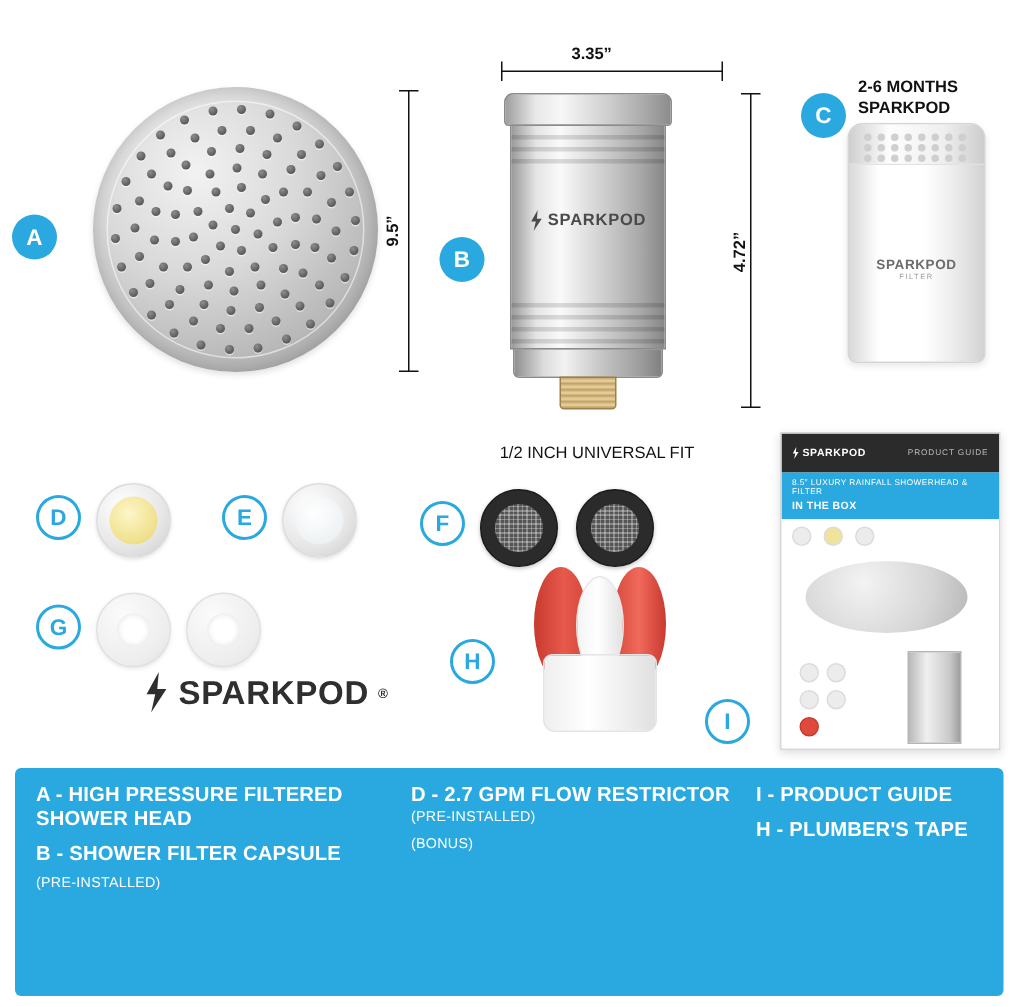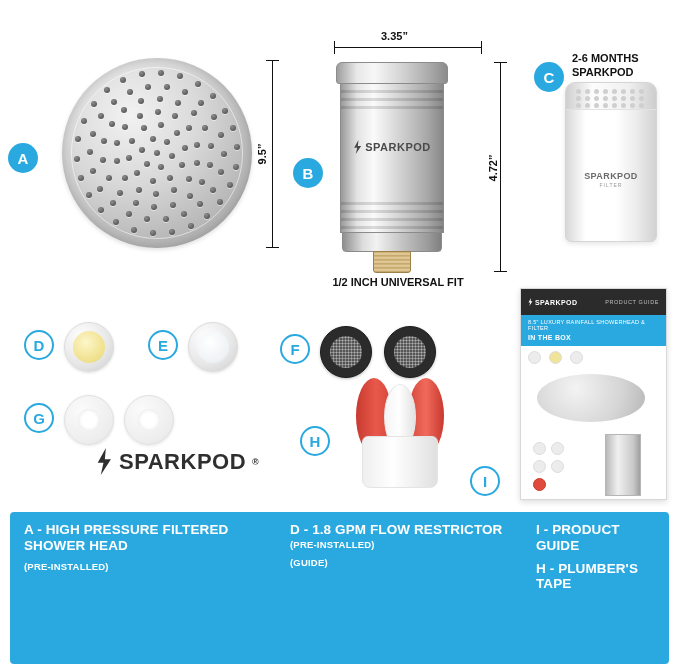--- a/index.html
+++ b/index.html
@@ -167,25 +167,25 @@
     display: inline-block;
     width: 9px;
     height: 14px;
     background: #4a4a4a;
     clip-path: polygon(58% 0%, 10% 55%, 44% 55%, 28% 100%, 88% 42%, 52% 42%);
   }
 
   .capsule-caption {
     position: absolute;
     left: 318px;
-    top: 276px;
+    top: 296px;
     width: 160px;
     text-align: center;
     font-size: 11px;
-    font-weight: bold;
+    font-weight: normal;
     color: #111;
   }
 
   
   .cartridge {
     position: absolute;
     left: 565px;
     top: 82px;
     width: 92px;
     height: 160px;
@@ -440,38 +440,38 @@
     height: 152px;
     background: #29a9e0;
     border-radius: 4px;
     color: #ffffff;
     box-sizing: border-box;
     padding: 10px 14px 8px;
     overflow: hidden;
   }
   .legend-cols {
     display: flex;
-    gap: 16px;
+    gap: 0;
     height: 100%;
   }
   .legend-col { flex: 1; padding-right: 8px; box-sizing: border-box; }
   .legend-col.c1 { flex: 0 0 250px; }
   .legend-col.c2 { flex: 0 0 230px; }
   .legend-col.c3 { flex: 1; }
   .leg-item {
     font-size: 13.5px;
     font-weight: bold;
     line-height: 1.17;
     margin-bottom: 7px;
     letter-spacing: 0.1px;
   }
   .leg-item .sub {
     display: block;
     font-size: 9.5px;
-    font-weight: bold;
+    font-weight: normal;
     letter-spacing: 0.2px;
     margin-top: 1px;
   }
 </style>
 </head>
 <body>
 
 <div class="root">
 
 
@@ -721,30 +721,34 @@
   </div>
 
   <div class="legend">
     <div class="legend-cols">
       <div class="legend-col c1">
         <div class="leg-item">
           <span>A - HIGH PRESSURE FILTERED SHOWER HEAD</span>
           <span class="sub"></span>
         </div>
         <div class="leg-item">
+          <span>B - SHOWER FILTER CAPSULE</span>
+          <span class="sub"></span>
+        </div>
+        <div class="leg-item">
           <span class="sub">(PRE-INSTALLED)</span>
         </div>
       </div>
       <div class="legend-col c2">
         <div class="leg-item">
-          <span>D - 1.8 GPM FLOW RESTRICTOR</span>
+          <span>D - 2.7 GPM FLOW RESTRICTOR</span>
           <span class="sub">(PRE-INSTALLED)</span>
         </div>
         <div class="leg-item">
-          <span class="sub">(GUIDE)</span>
+          <span class="sub">(BONUS)</span>
         </div>
       </div>
       <div class="legend-col c3">
         <div class="leg-item">
           <span>I - PRODUCT GUIDE</span>
           <span class="sub"></span>
         </div>
         <div class="leg-item">
           <span>H - PLUMBER'S TAPE</span>
           <span class="sub"></span>

